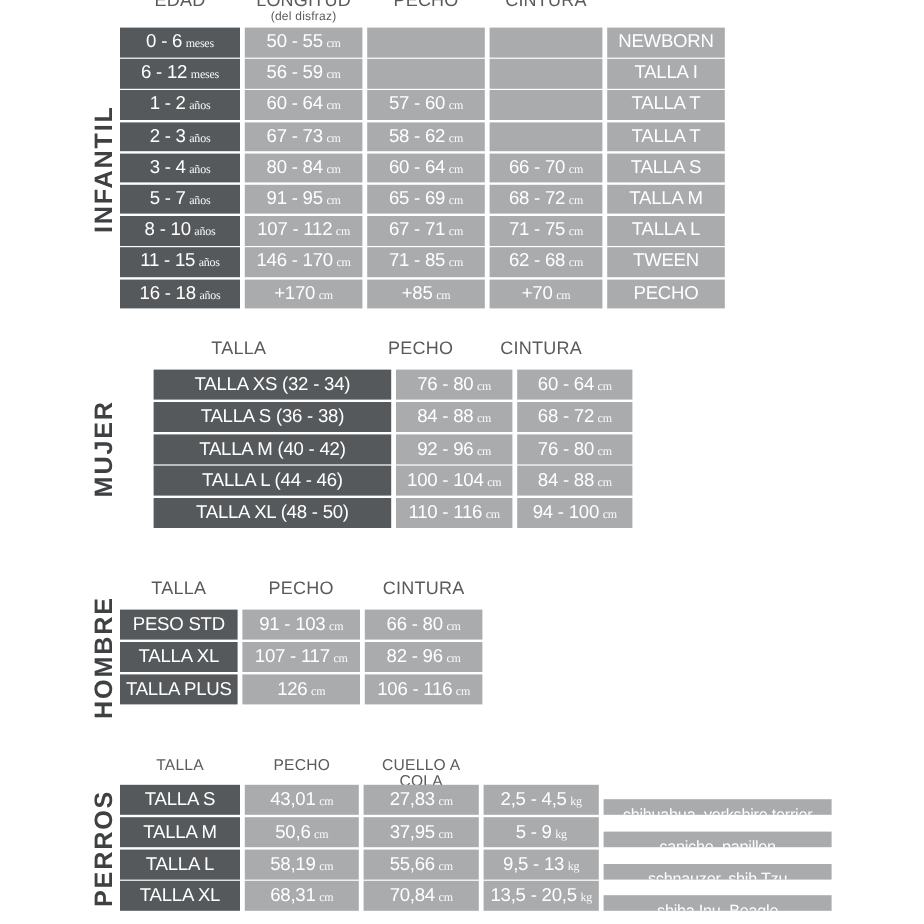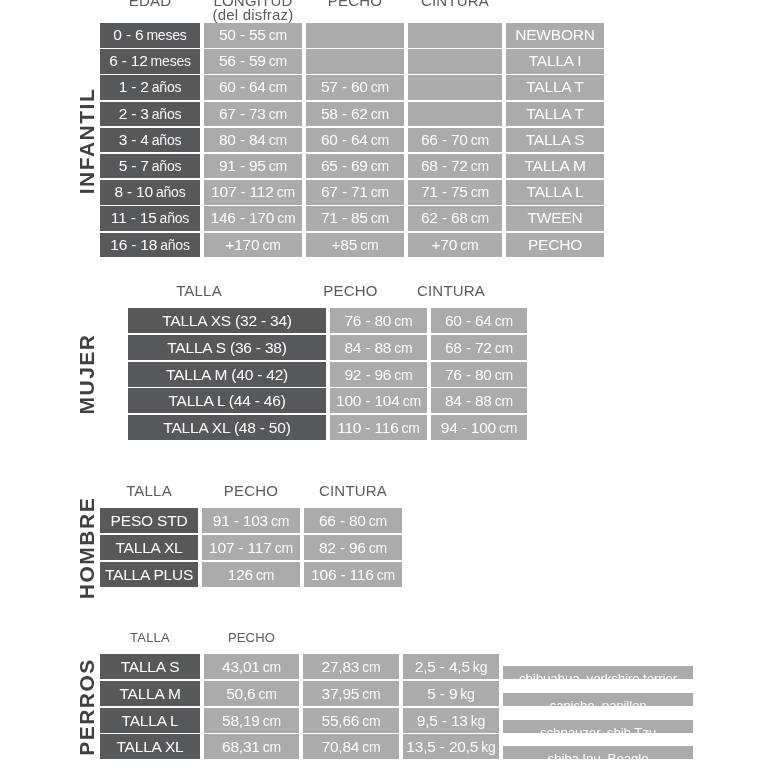--- a/index.html
+++ b/index.html
@@ -22,34 +22,34 @@
     white-space:nowrap;
   }
   
   .hdr{
     position:absolute;display:grid;column-gap:4px;
     color:var(--hdr,#595a5c);
     font-size:15px;line-height:15px;text-align:center;
     letter-spacing:0.2px;
   }
   .hdr .hcell{display:flex;flex-direction:column;align-items:center;}
-  .hsub{font-size:15px;line-height:11px;margin-top:1px;color:var(--hdr,#595a5c);}
+  .hsub{font-size:10px;line-height:11px;margin-top:1px;color:var(--hdr,#595a5c);}
   
   .grid{position:absolute;display:grid;column-gap:4px;}
   .row{display:contents;}
   .cell{
     background:var(--light,#a9abad);
     color:var(--celltxt,#fff);
     text-align:center;
     font-size:15.5px;
     letter-spacing:-0.2px;
     white-space:nowrap;overflow:hidden;
   }
   .row .cell:first-child{background:var(--dark,#56595b);}
-  .u{font-size:14px;margin-left:3px;opacity:.95;}
+  .u{font-size:10px;margin-left:3px;opacity:.95;font-family:Liberation Serif, serif;}
   
   #hdr-infantil{left:100px;top:-7px;grid-template-columns:100px 98px 98px 94px;}
   #grid-infantil{left:100px;top:23px;grid-template-columns:100px 98px 98px 94px 98px;grid-auto-rows:24.5px;row-gap:1.7px;}
   #grid-infantil .cell{line-height:24.5px;}
   #vlabel-infantil{left:87px;top:141px;}
 
   #hdr-mujer{left:100px;top:283px;grid-template-columns:198px 97px 96px;}
   #grid-mujer{left:100px;top:308px;grid-template-columns:198px 97px 96px;grid-auto-rows:25px;row-gap:1.8px;padding-left:28px;}
   #grid-mujer .cell{line-height:25px;}
   #vlabel-mujer{left:87px;top:374px;}
@@ -144,20 +144,23 @@
 
   <section>
     <div class="vlabel" id="vlabel-perros">PERROS</div>
     <div class="hdr" id="hdr-perros">
       <div class="hcell">
         <span>TALLA</span>
       </div>
       <div class="hcell">
         <span>PECHO</span>
       </div>
+      <div class="hcell">
+        <span>CUELLO A COLA</span>
+      </div>
     </div>
     <div class="grid" id="grid-perros">
         <div class="row"><div class="cell"><span class="v">TALLA S</span></div><div class="cell"><span class="v">43,01</span><span class="u">cm</span></div><div class="cell"><span class="v">27,83</span><span class="u">cm</span></div><div class="cell"><span class="v">2,5 - 4,5</span><span class="u">kg</span></div><div class="cell"><span class="v">chihuahua, yorkshire terrier</span></div></div>
         <div class="row"><div class="cell"><span class="v">TALLA M</span></div><div class="cell"><span class="v">50,6</span><span class="u">cm</span></div><div class="cell"><span class="v">37,95</span><span class="u">cm</span></div><div class="cell"><span class="v">5 - 9</span><span class="u">kg</span></div><div class="cell"><span class="v">caniche, papillon</span></div></div>
         <div class="row"><div class="cell"><span class="v">TALLA L</span></div><div class="cell"><span class="v">58,19</span><span class="u">cm</span></div><div class="cell"><span class="v">55,66</span><span class="u">cm</span></div><div class="cell"><span class="v">9,5 - 13</span><span class="u">kg</span></div><div class="cell"><span class="v">schnauzer, shih Tzu</span></div></div>
         <div class="row"><div class="cell"><span class="v">TALLA XL</span></div><div class="cell"><span class="v">68,31</span><span class="u">cm</span></div><div class="cell"><span class="v">70,84</span><span class="u">cm</span></div><div class="cell"><span class="v">13,5 - 20,5</span><span class="u">kg</span></div><div class="cell"><span class="v">shiba Inu, Beagle</span></div></div>
       </div>
   </section>
 
 </div>

